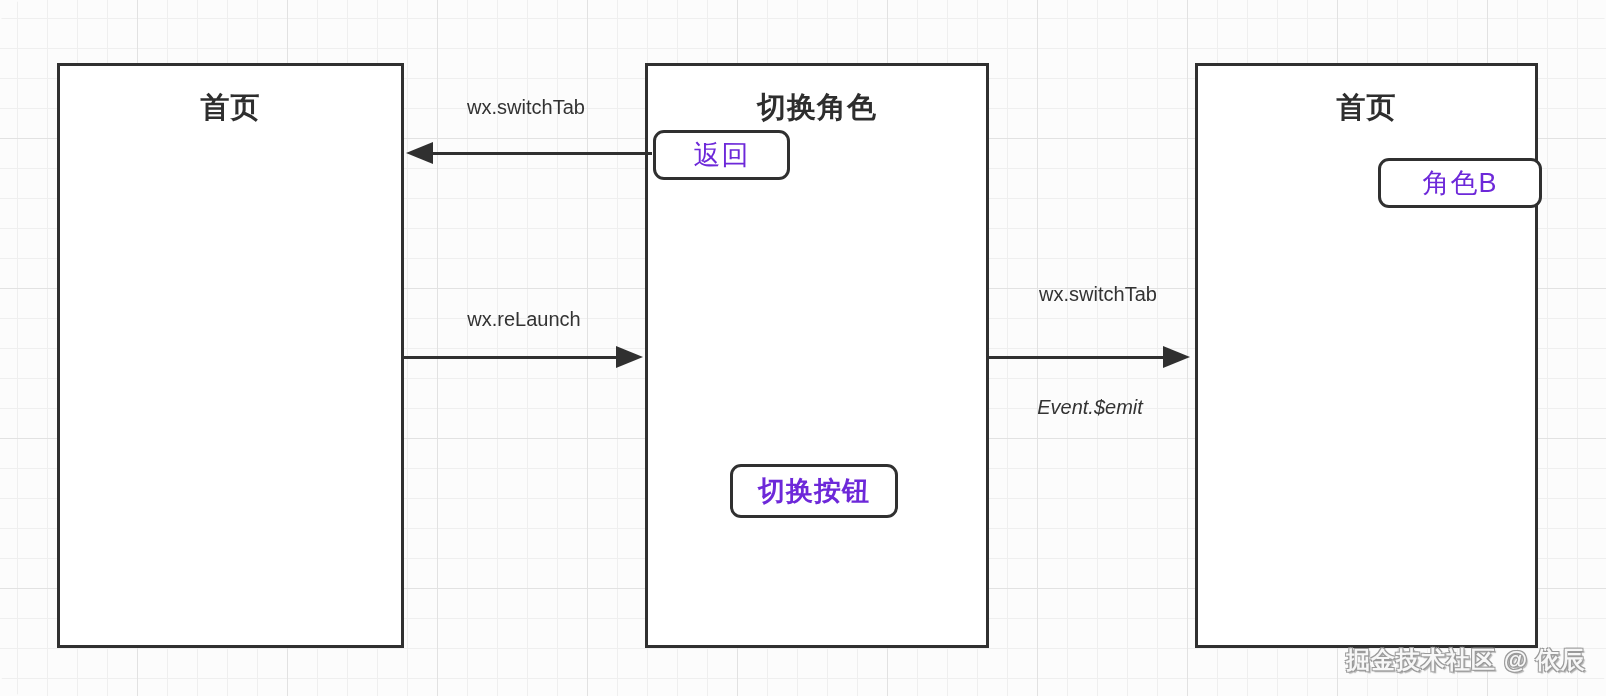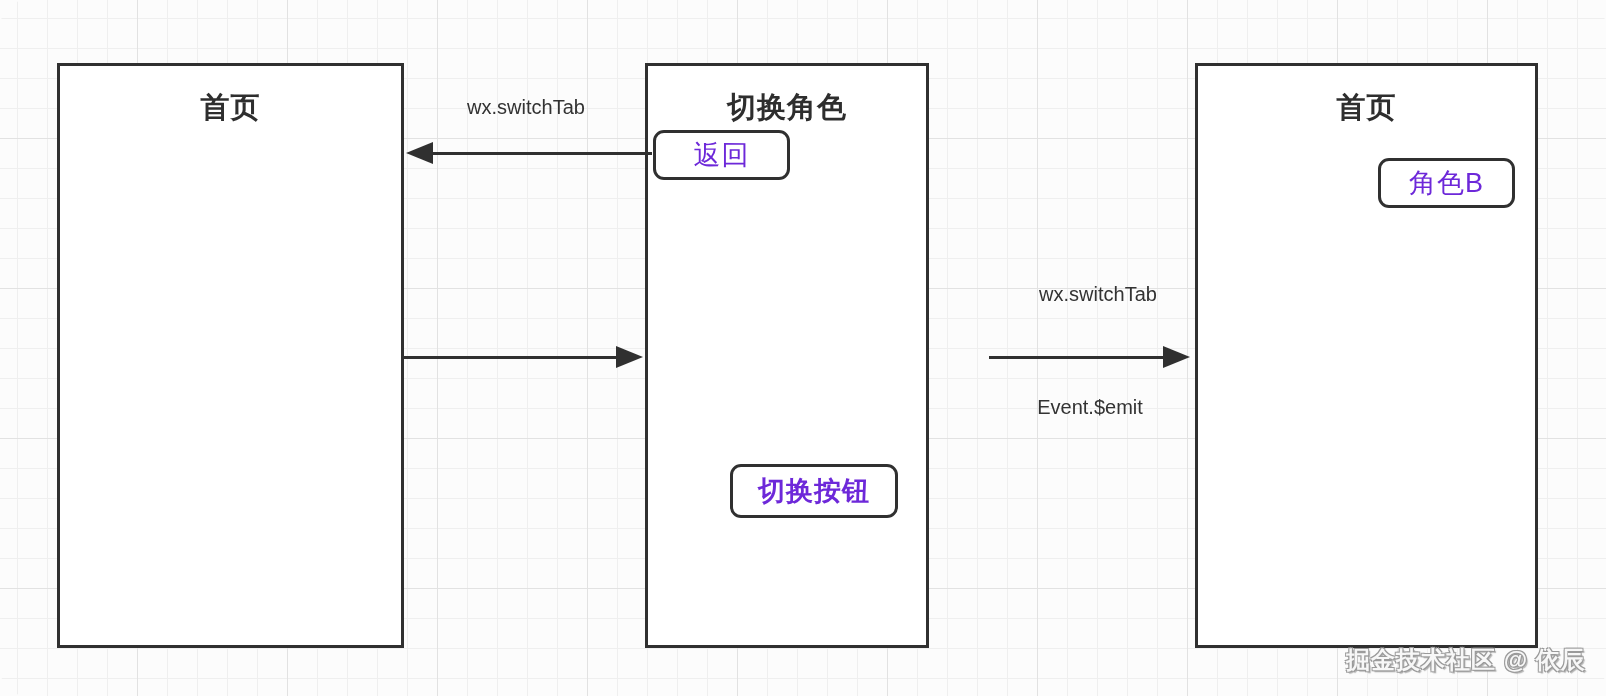--- a/index.html
+++ b/index.html
@@ -91,38 +91,39 @@
 </style>
 </head>
 <body>
 
 <div class="canvas">
 
   <div class="page-box" style="left:57px;top:63px;width:347px;height:585px;">
     <div class="box-title">首页</div>
   </div>
 
-  <div class="page-box" style="left:645px;top:63px;width:284px;height:585px;">
+  <div class="page-box" style="left:645px;top:63px;width:344px;height:585px;">
     <div class="box-title">切换角色</div>
     <div class="pill" style="left:5px;top:64px;width:137px;height:50px;">返回</div>
     <div class="pill" style="left:82px;top:398px;width:168px;height:54px;font-weight:bold;">切换按钮</div>
   </div>
 
   <div class="page-box" style="left:1195px;top:63px;width:343px;height:585px;">
     <div class="box-title">首页</div>
-    <div class="pill" style="left:180px;top:92px;width:137px;height:50px;">角色B</div>
+    <div class="pill" style="left:180px;top:92px;width:164px;height:50px;">角色B</div>
   </div>
 
   <div class="arrow-label" style="left:366px;top:96px;">wx.switchTab</div>
   <div class="arrow-line" style="left:430px;top:152px;width:222px;"></div>
   <div class="arrow-head head-left" style="left:406px;top:142px;"></div>
 
+  <div class="arrow-label" style="left:364px;top:308px;">wx.reLaunch</div>
   <div class="arrow-line" style="left:404px;top:356px;width:214px;"></div>
   <div class="arrow-head head-right" style="left:616px;top:346px;"></div>
 
   <div class="arrow-label" style="left:938px;top:283px;">wx.switchTab</div>
   <div class="arrow-line" style="left:989px;top:356px;width:176px;"></div>
   <div class="arrow-head head-right" style="left:1163px;top:346px;"></div>
-  <div class="arrow-label" style="left:930px;top:396px;">Event.$emit</div>
+  <div class="arrow-label" style="left:930px;top:396px;font-style:italic;">Event.$emit</div>
 
   <div class="watermark" style="left:1346px;top:644px;">掘金技术社区 @ 依辰</div>
 
 </div>
 
 </body></html>

